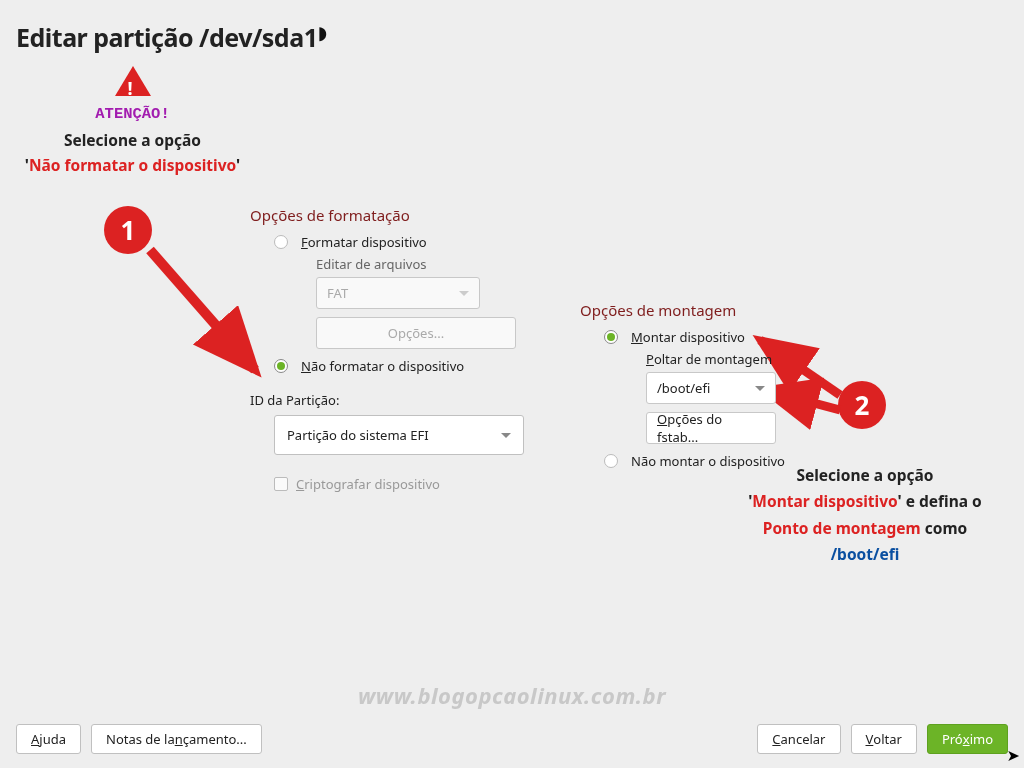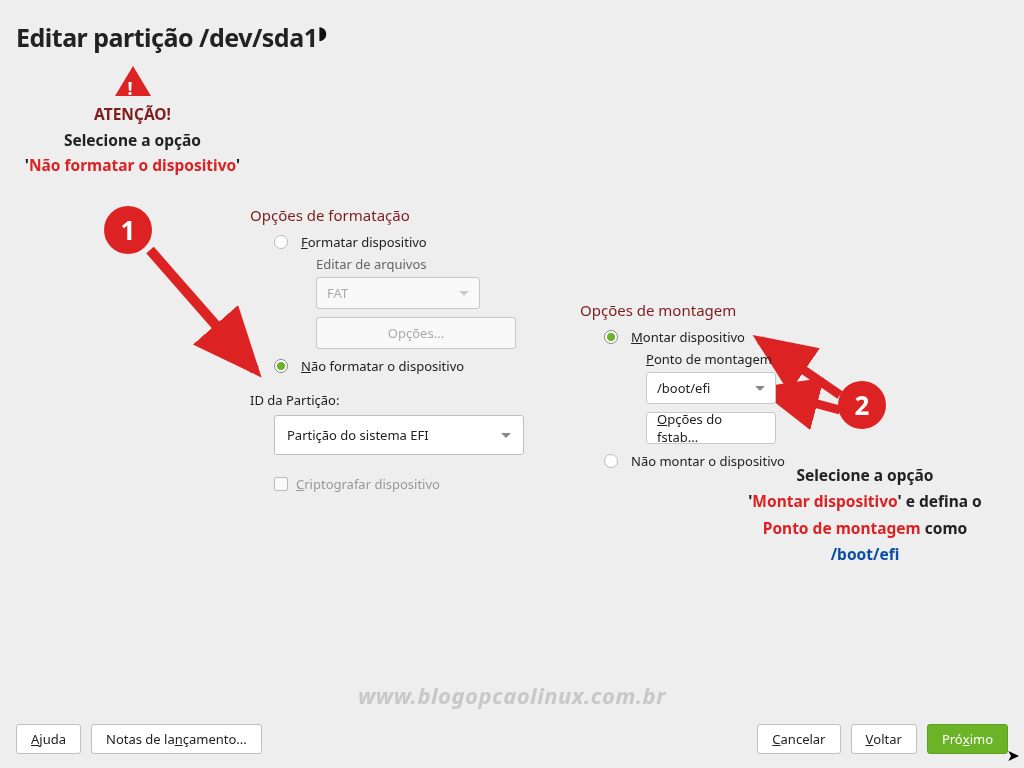--- a/index.html
+++ b/index.html
@@ -18,21 +18,21 @@
   }
   .title {
     font-size: 25px; font-weight: 700; letter-spacing: -0.5px;
   }
   .moon { font-size: 18px; color: #111; }
   
   .annot1 { position: absolute; top: 66px; left: 0; width: 265px; text-align: center; font-weight: 700; font-size: 15.5px; line-height: 1.65; }
   .annot1 .tri { width: 0; height: 0; margin: 0 auto 6px;
     border-left: 18px solid transparent; border-right: 18px solid transparent; border-bottom: 30px solid #dc2222; position: relative;}
   .annot1 .tri::after { content:"!"; color:#fff; position:absolute; top:8px; left:-5px; font-size:18px; font-weight:700;}
-  .annot1 .blue { color:#7f1d1d; }
+  .annot1 .blue { color:#a21caf;font-family:Liberation Mono, monospace; }
   .annot1 .red { color:#dc2222; }
   .annot2 { position: absolute; top: 462px; left: 720px; width: 290px; text-align: center; font-weight: 700; font-size: 15.5px; line-height: 1.7; }
   .annot2 .red { color:#dc2222; }
   .annot2 .blue { color:#0a4fa0; }
   
   .badge { position:absolute; width:48px; height:48px; border-radius:50%; background:#dc2222; color:#fff; display:flex; align-items:center; justify-content:center; font-size:26px; font-weight:700;}
   .b1 { top:206px; left:104px; }
   .b2 { top:381px; left:838px; }
   
   svg.arrows { position:absolute; top:0; left:0; width:1024px; height:768px; pointer-events:none; }
@@ -139,21 +139,21 @@
   </div>
 
   <div class="right-col">
     <div class="section-label">Opções de montagem</div>
     <div style="padding-left:24px;">
       <div class="radio-row">
         <span class="radio sel"></span>
         <span><span class="under">M</span><span>ontar dispositivo</span></span>
       </div>
       <div style="padding-left:42px; margin-top:4px;">
-        <span class="field-label dark"><span class="under">P</span><span>onto de montagem</span></span>
+        <span class="field-label dark"><span class="under">P</span><span>oltar de montagem</span></span>
         <div class="mount-combo" style="width:130px;">
           <span>/boot/efi</span>
           <span class="caret"></span>
         </div>
         <div class="btn-opt" style="width:130px; margin-top:8px;">
           <span><span class="under">O</span><span>pções do fstab...</span></span>
         </div>
       </div>
       <div class="radio-row" style="margin-top:8px;">
         <span class="radio unsel-light"></span>

